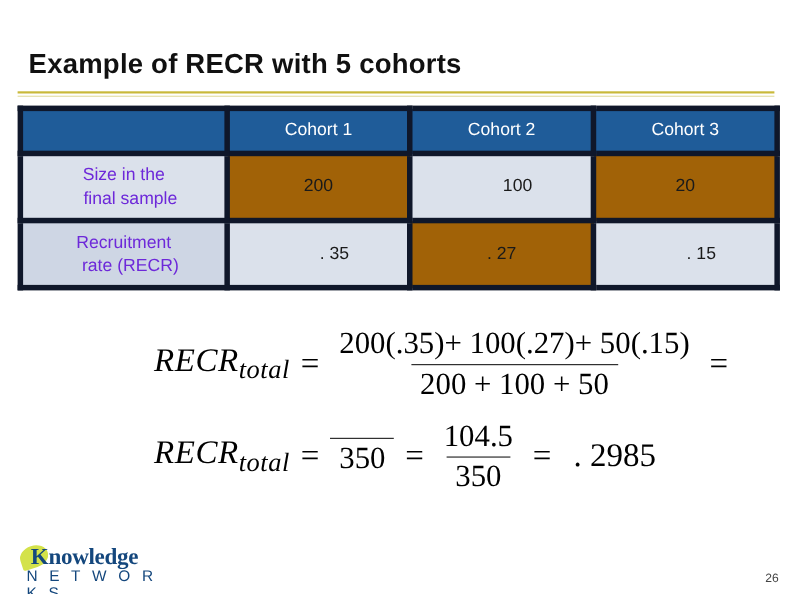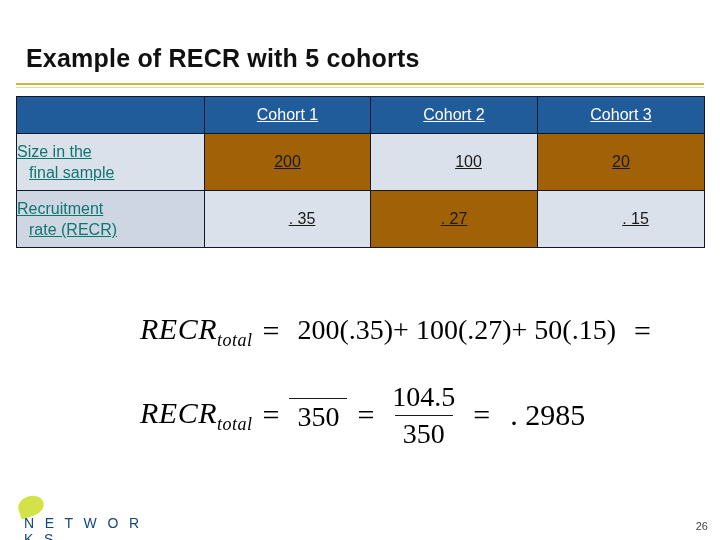--- a/index.html
+++ b/index.html
@@ -56,45 +56,44 @@
     table-layout: fixed;
   }
   table.recr col.c0 { width: 188px; }
   table.recr col.c1 { width: 166px; }
   table.recr col.c2 { width: 167px; }
   table.recr col.c3 { width: 167px; }
 
   table.recr th, table.recr td {
     padding: 0;
     margin: 0;
-    border: 1px solid #0f172a;
+    border: 5px solid #0f172a;
     vertical-align: middle;
-    text-decoration: underline;
   }
 
   .hdr-blank {
     background: #1f5c99;
     height: 36px;
   }
   .hdr-cell {
     background: #1f5c99;
     color: #ffffff;
     font-size: 16px;
     text-align: center;
     height: 36px;
     font-weight: normal;
   }
 
   .row-label {
     background: #ced6e4;
-    color: #0f766e;
+    color: #6d28d9;
     font-size: 16px;
     padding: 8px 0 8px 6px;
     line-height: 21px;
-    text-align: left;
+    text-align: center;
   }
   .row-label .l2 { display: block; margin-left: 12px; }
 
   .row-val {
     background: #a16207;
     color: #1a1a1a;
     font-size: 16px;
     text-align: center;
   }
   .row-val.alt { background: #dbe1eb; padding-left: 29px; }
@@ -129,21 +128,21 @@
     height: 74px;
   }
   .lhs {
     font-family: "Liberation Serif", serif;
     font-style: italic;
     font-size: 30px;
     letter-spacing: 0.5px;
     white-space: nowrap;
   }
   .lhs .sub {
-    font-size: 18px;
+    font-size: 24px;
     vertical-align: sub;
     font-style: italic;
     margin-top: 24px;
   }
   .eqsign {
     font-family: "Liberation Serif", serif;
     font-size: 30px;
     margin: 0 10px;
   }
   .frac {
@@ -260,20 +259,21 @@
   </table>
 </div>
 
 <div class="formula">
 
   <div class="eq1">
     <span class="lhs"><span>RECR</span><span class="sub">total</span></span>
     <span class="eqsign">=</span>
     <span class="frac">
       <span class="num">200(.35)+ 100(.27)+ 50(.15)</span>
+      <span class="den">200 + 100 + 50</span>
     </span>
     <span class="trail">=</span>
   </div>
 
   <div class="eq2">
     <span class="lhs"><span>RECR</span><span class="sub">total</span></span>
     <span class="eqsign">=</span>
     <span class="frac">
       <span class="den">350</span>
     </span>
@@ -283,16 +283,17 @@
       <span class="den">350</span>
     </span>
     <span class="eqsign">=</span>
     <span class="trail">. 2985</span>
   </div>
 
 </div>
 
 <div class="logo">
   <div class="logo-swoosh"></div>
+  <div class="logo-k">Knowledge</div>
   <div class="logo-sub">N E T W O R K S</div>
 </div>
 
 <div class="page-num">26</div>
 
 </body></html>

